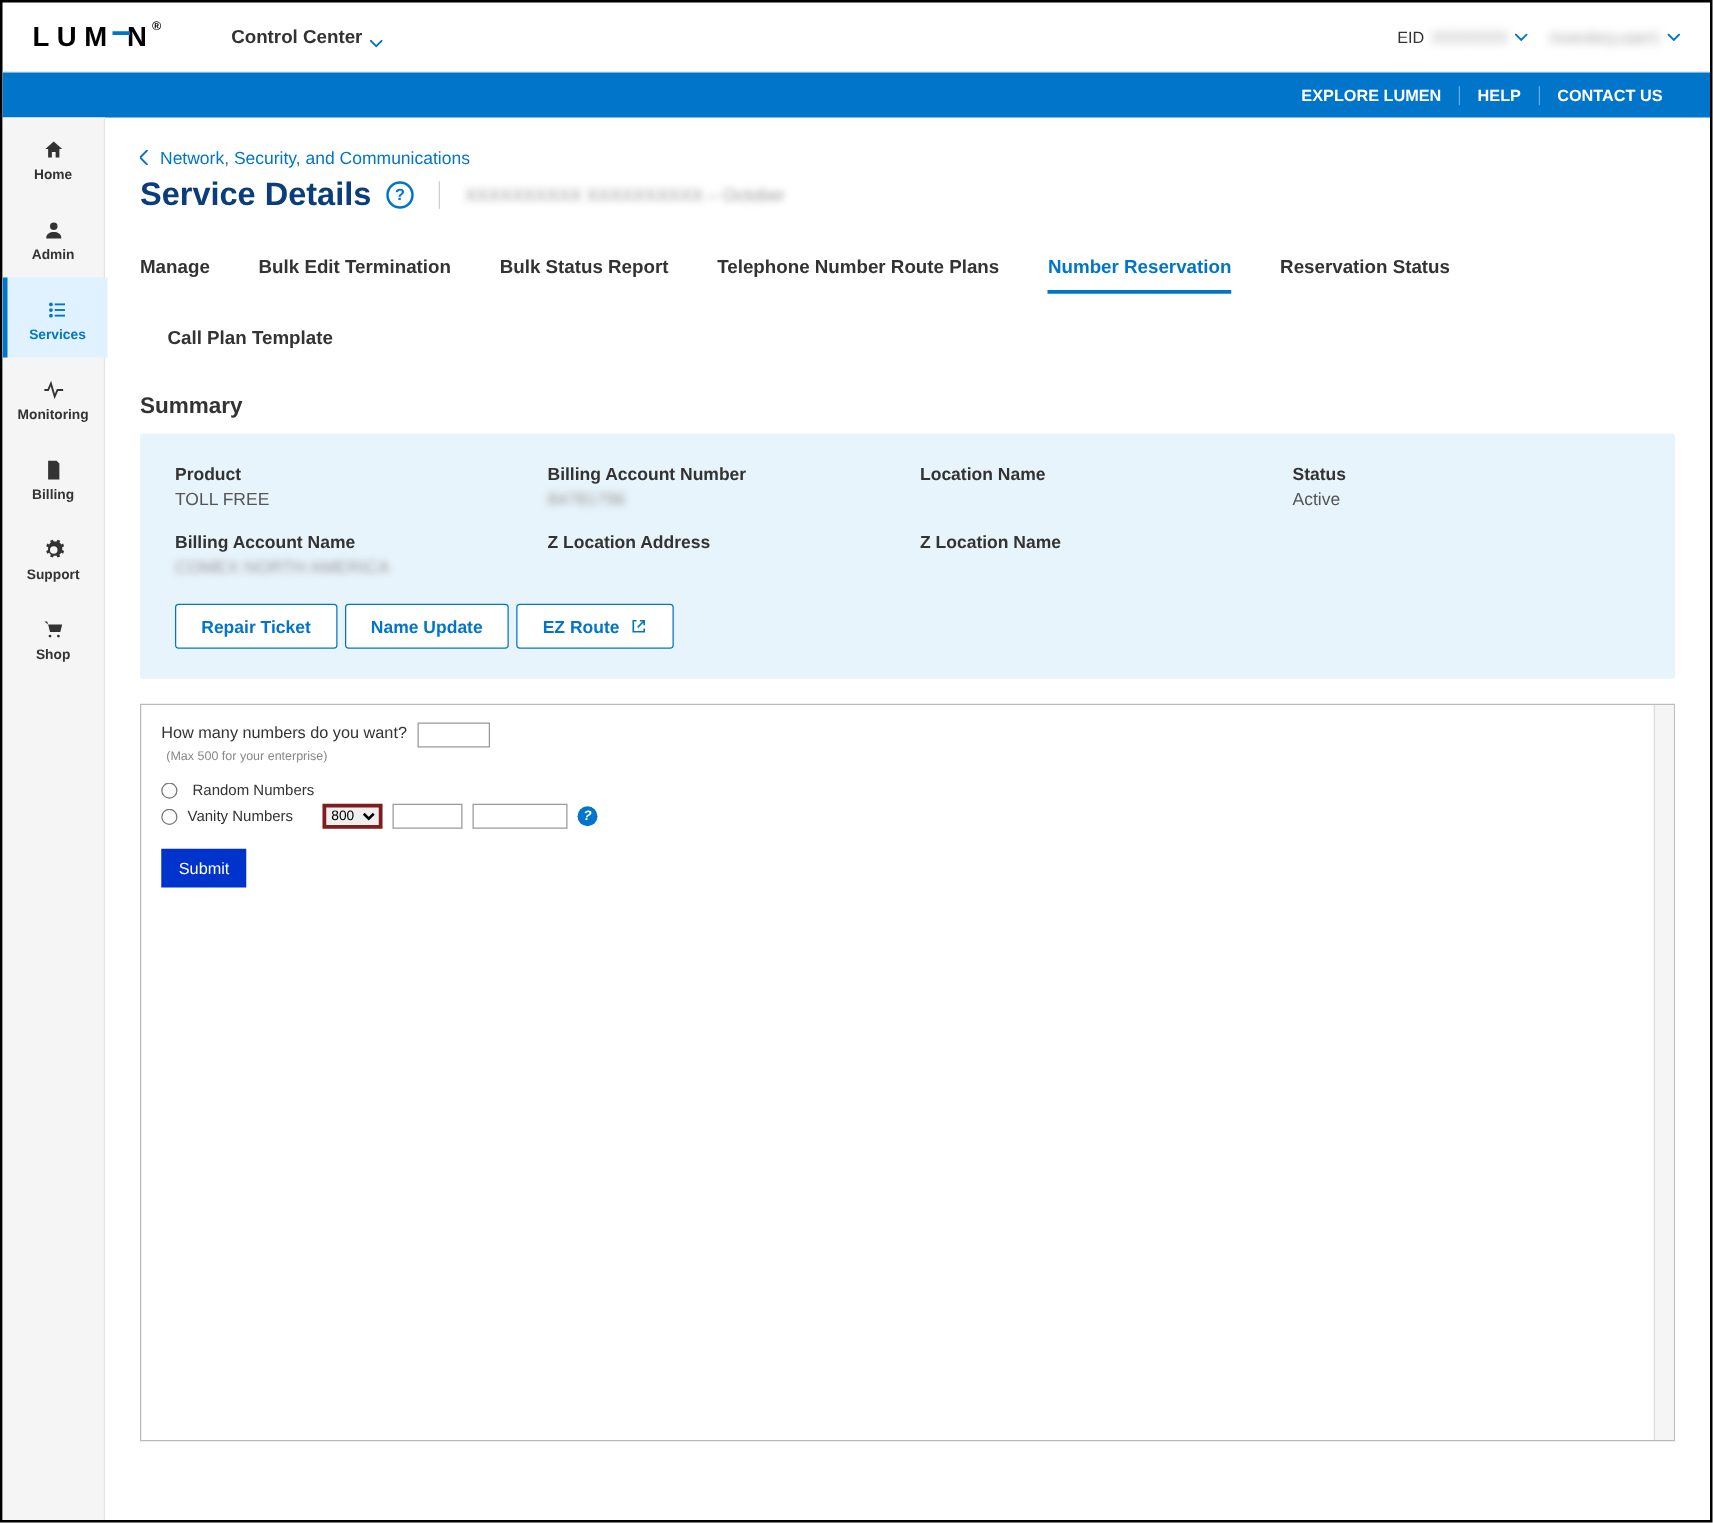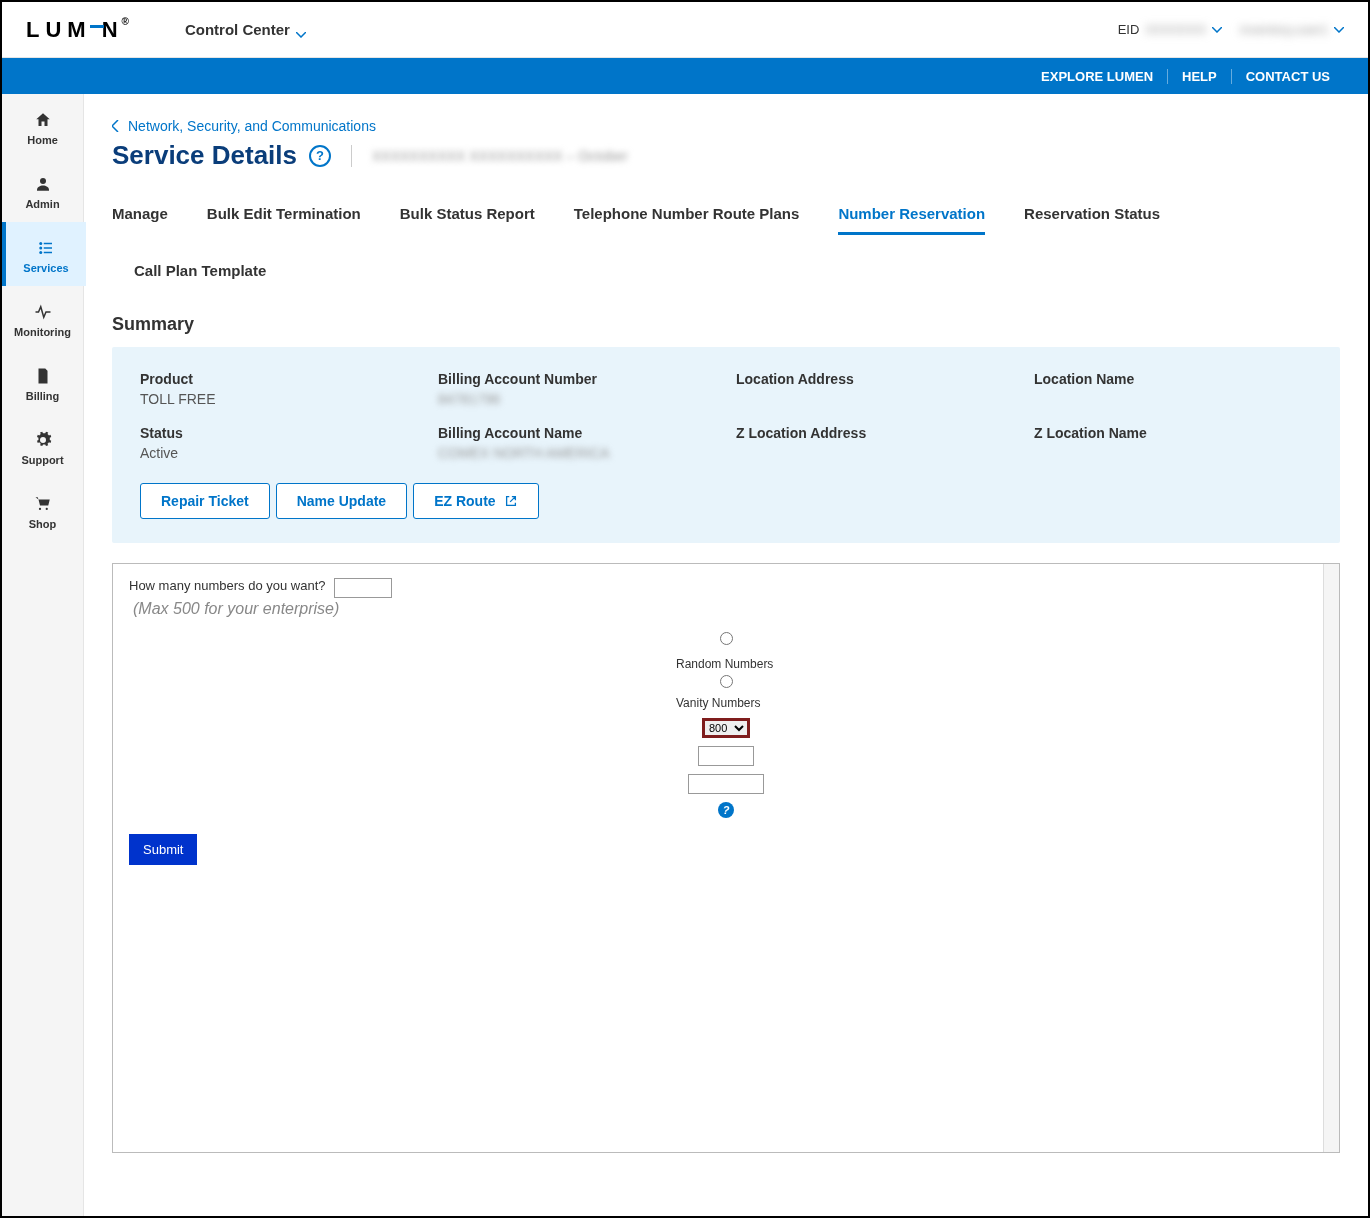--- a/index.html
+++ b/index.html
@@ -52,24 +52,24 @@
     .summary-field-value { font-size: 14px; color: #555; }
     .summary-field-value.blurred { filter: blur(3px); color: #999; }
     .summary-actions { display: flex; gap: 6px; }
     .outline-btn { background: #fff; border: 1px solid #0075c9; color: #0075c9; padding: 9px 20px; font-size: 14px; font-weight: 600; border-radius: 3px; cursor: pointer; display: flex; align-items: center; gap: 8px; }
     
     
     .reservation-panel { border: 1px solid #bbb; padding: 14px 16px; min-height: 590px; position: relative; }
     .reservation-panel::after { content: ''; position: absolute; right: 0; top: 0; bottom: 0; width: 15px; background: #f5f5f5; border-left: 1px solid #ddd; }
     .reservation-scroll-thumb { position: absolute; right: 2px; top: 2px; width: 11px; height: 40px; background: #ccc; border-radius: 2px; }
     .rp-row { display: flex; gap: 8px; font-size: 13px; color: #333; margin-bottom: 2px; }
-    .rp-hint { font-size: 16px; color: #888; margin-left: 4px; margin-bottom: 14px; font-style: italic; }
+    .rp-hint { font-size: 10px; color: #888; margin-left: 4px; margin-bottom: 14px; }
     .rp-input-small { width: 58px; height: 20px; border: 1px solid #999; font-size: 12px; padding: 1px 4px; }
     .rp-radio-group { margin-bottom: 16px; }
-    .rp-radio-row { display: flex; align-items: center; gap: 12px; font-size: 12px; color: #333; margin-bottom: 4px; flex-direction: column; }
+    .rp-radio-row { display: flex; align-items: center; gap: 12px; font-size: 12px; color: #333; margin-bottom: 4px; }
     .rp-radio-row input[type=radio] { width: 13px; height: 13px; }
     .rp-radio-label { min-width: 100px; }
     .rp-select { width: 48px; height: 20px; border: 3px solid #7f1d1d; font-size: 11px; }
     .rp-vanity-row { display: flex; align-items: center; gap: 8px; }
     .rp-text { width: 56px; height: 20px; border: 1px solid #999; font-size: 12px; }
     .rp-text2 { width: 76px; height: 20px; border: 1px solid #999; font-size: 12px; }
     .rp-help-icon { width: 16px; height: 16px; border-radius: 50%; background: #0075c9; color: #fff; display: flex; align-items: center; justify-content: center; font-size: 11px; font-style: italic; font-weight: bold; cursor: pointer; }
     .submit-btn { background: #0033cc; color: #fff; border: none; padding: 8px 14px; font-size: 13px; cursor: pointer; }
     .ext-link-icon { width: 14px; height: 14px; }
   </style>
@@ -208,23 +208,20 @@
     <div class="summary-grid">
       <div>
         <div class="summary-field-label">Product</div>
         <div class="summary-field-value">TOLL FREE</div>
       </div>
       <div>
         <div class="summary-field-label">Billing Account Number</div>
         <div class="summary-field-value blurred">84781796</div>
       </div>
       <div>
-        <div class="summary-field-label">Location Address</div>
-      </div>
-      <div>
         <div class="summary-field-label">Location Name</div>
       </div>
       <div>
         <div class="summary-field-label">Status</div>
         <div class="summary-field-value">Active</div>
       </div>
       <div>
         <div class="summary-field-label">Billing Account Name</div>
         <div class="summary-field-value blurred">COMEX NORTH AMERICA</div>
       </div>

